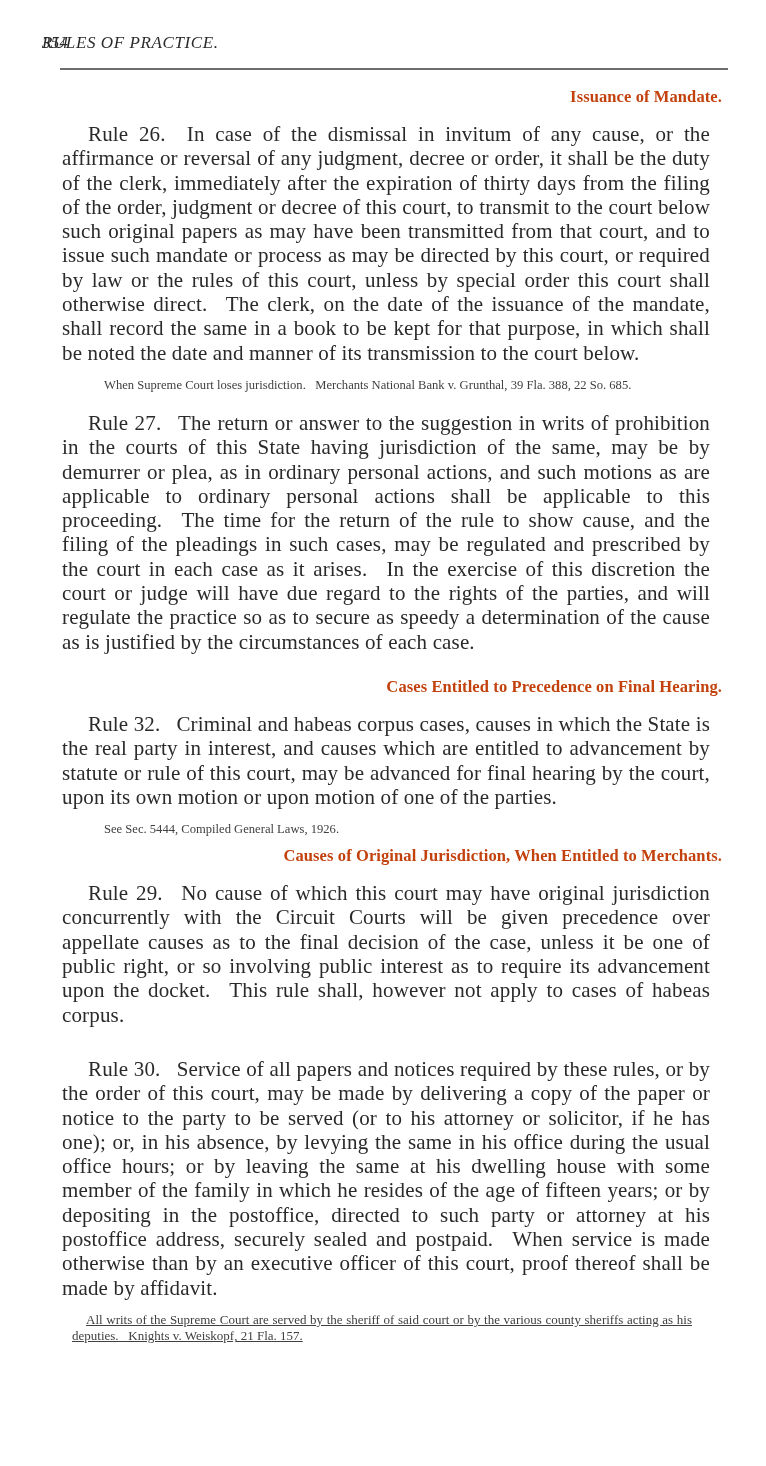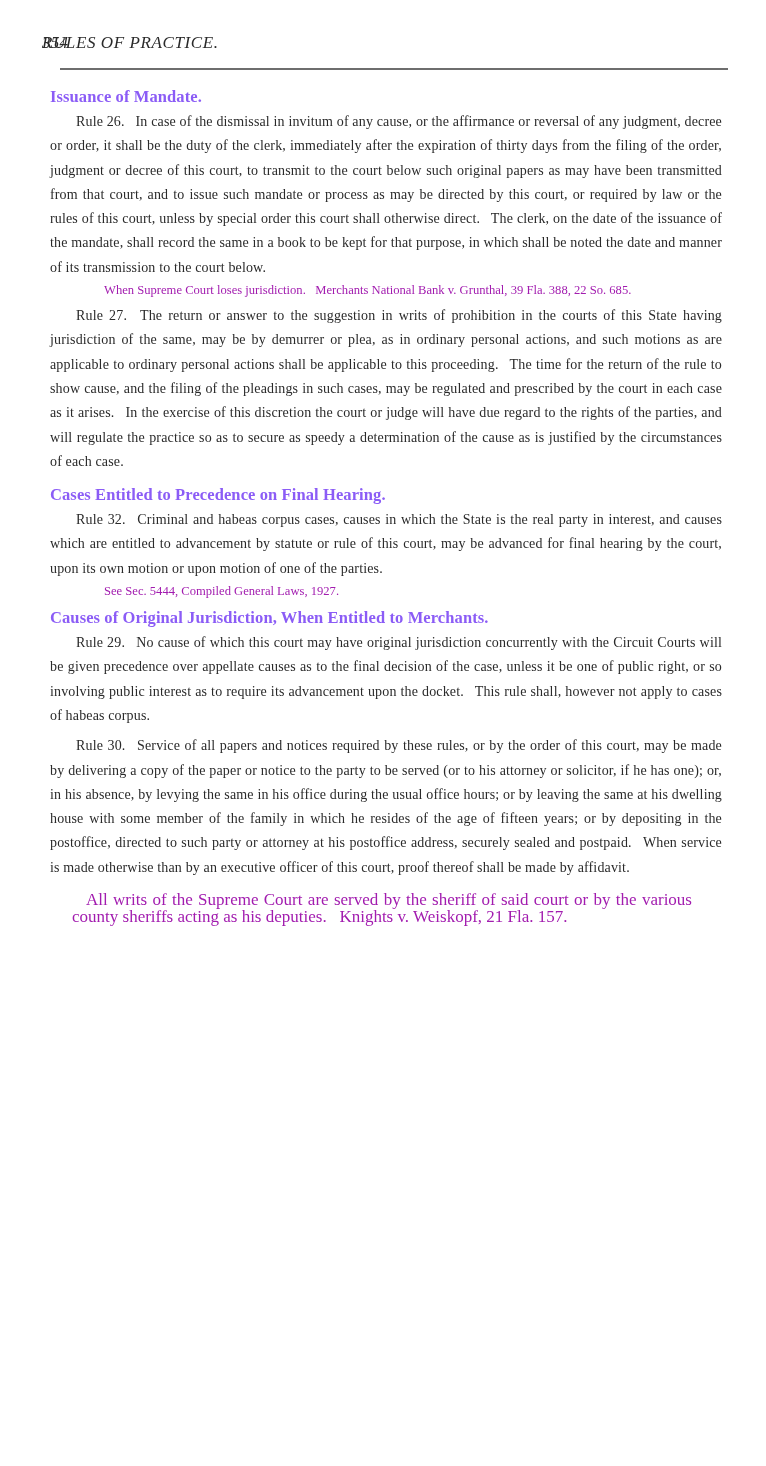--- a/index.html
+++ b/index.html
@@ -55,59 +55,60 @@
     .content {
       position: absolute;
       top: 84px;
       left: 50px;
       width: 672px;
     }
     h2.section-heading {
       margin: 0;
       font-family: "Liberation Serif", "DejaVu Serif", serif;
       font-weight: bold;
-      text-align: left;
+      text-align: right;
       font-size: 16.5px;
-      color: #8b5cf6;
+      color: #c2410c;
       line-height: 26px;
       letter-spacing: 0.1px;
     }
     p.rule-text {
-      margin: 0;
-      font-size: 14px;
+      margin: 12px;
+      font-size: 21px;
       line-height: 24.3px;
       text-align: justify;
       text-indent: 26px;
       letter-spacing: 0.15px;
       hyphens: manual;
     }
     p.rule-text::after {
       content: "";
     }
     .annotation {
       margin: 2px 0 0 0;
       padding-left: 22px;
       font-size: 12.6px;
       line-height: 16px;
       text-align: justify;
       text-indent: 32px;
-      color: #a21caf;
+      color: #404040;
       padding-right: 20px;
     }
     .annotation-block {
       margin: 4px 0 0 0;
       padding-left: 22px;
       padding-right: 30px;
     }
     .annotation-block .annotation {
       padding: 0;
       margin: 12px 0 4px 0;
-      font-size: 17px;
+      font-size: 13px;
       line-height: 16.5px;
       text-indent: 14px;
+      text-decoration: underline;
     }
     .gap-s { height: 6px; }
     .gap-m { height: 8px; }
   </style>
 </head>
 <body>
 
 <div class="page">
 
   <div class="running-head">
@@ -126,21 +127,21 @@
     <div class="gap-s"></div>
 
     <section>
       <p class="rule-text">Rule 27.  The return or answer to the suggestion in writs of prohibition in the courts of this State having jurisdiction of the same, may be by demurrer or plea, as in ordinary personal actions, and such motions as are applicable to ordinary personal actions shall be applicable to this proceeding.  The time for the return of the rule to show cause, and the filing of the pleadings in such cases, may be regulated and prescribed by the court in each case as it arises.  In the exercise of this discretion the court or judge will have due regard to the rights of the parties, and will regulate the practice so as to secure as speedy a determination of the cause as is justified by the circumstances of each case.</p>
     </section>
     <div class="gap-m"></div>
 
     <section>
       <h2 class="section-heading">Cases Entitled to Precedence on Final Hearing.</h2>
       <p class="rule-text">Rule 32.  Criminal and habeas corpus cases, causes in which the State is the real party in interest, and causes which are entitled to advancement by statute or rule of this court, may be advanced for final hearing by the court, upon its own motion or upon motion of one of the parties.</p>
-      <p class="annotation">See Sec. 5444, Compiled General Laws, 1927.</p>
+      <p class="annotation">See Sec. 5444, Compiled General Laws, 1926.</p>
     </section>
     <div class="gap-s"></div>
 
     <section>
       <h2 class="section-heading">Causes of Original Jurisdiction, When Entitled to Merchants.</h2>
       <p class="rule-text">Rule 29.  No cause of which this court may have original jurisdiction concurrently with the Circuit Courts will be given precedence over appellate causes as to the final decision of the case, unless it be one of public right, or so involving public interest as to require its advancement upon the docket.  This rule shall, however not apply to cases of habeas corpus.</p>
     </section>
     <div class="gap-s"></div>
 
     <section>

